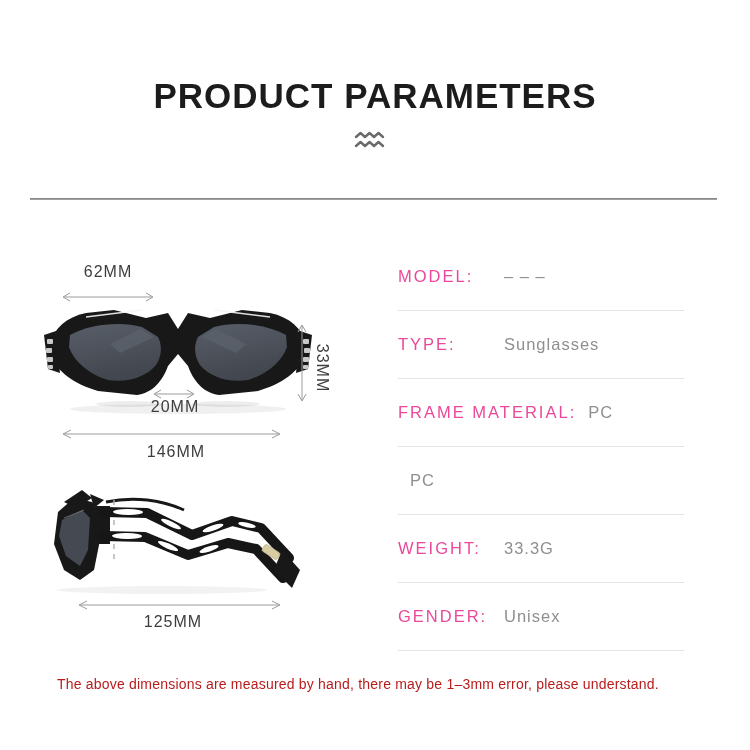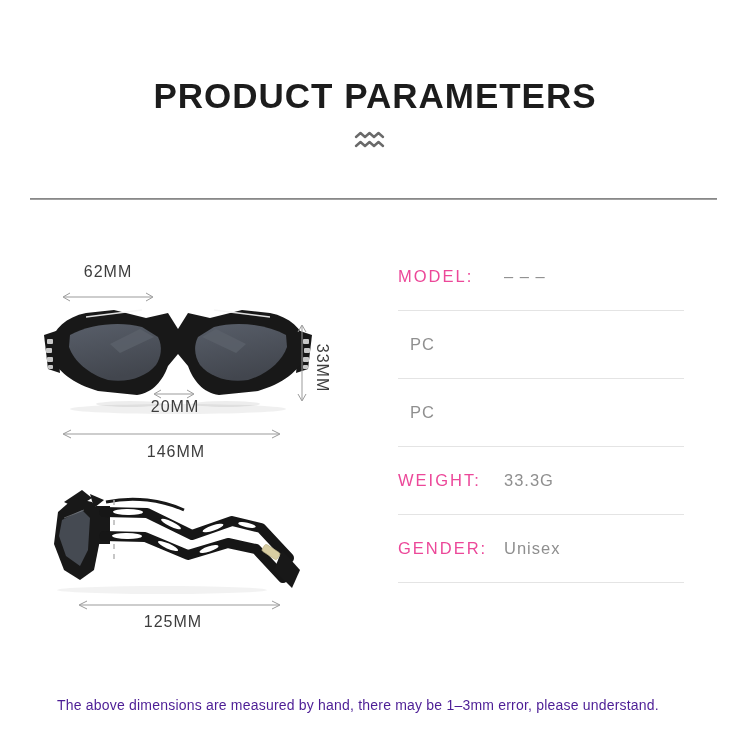--- a/index.html
+++ b/index.html
@@ -25,22 +25,22 @@
   .m-20{left:143px;top:398px;width:64px;}
   .m-146{left:136px;top:443px;width:80px;}
   .m-125{left:133px;top:613px;width:80px;}
   .arrow{position:absolute;}
 
   .params{position:absolute;left:398px;top:243px;width:286px;}
   .param-row{height:67px;display:flex;align-items:center;border-bottom:1px solid #e4e4e4;}
   .param-label{color:#ec4899;font-size:16.5px;letter-spacing:2px;min-width:94px;white-space:nowrap;}
   .param-value{color:#8f8f8f;font-size:16.5px;letter-spacing:1px;margin-left:12px;white-space:nowrap;}
 
-  .disclaimer{position:absolute;left:57px;top:697px;width:660px;
-              font-size:14px;color:#4c1d95;letter-spacing:0.2px;}
+  .disclaimer{position:absolute;left:57px;top:676px;width:660px;
+              font-size:14px;color:#b91c1c;letter-spacing:0.2px;}
 </style>
 </head>
 <body>
 
 <div class="page">
 
   <div class="title">PRODUCT PARAMETERS</div>
 
   <svg class="wave-icon" width="32" height="22" viewBox="0 0 32 22">
     <polyline points="2,7 6.5,3 11,7 15.5,3 20,7 24.5,3 29,7" fill="none" stroke="#6a6a6a" stroke-width="2.4" stroke-linecap="round" stroke-linejoin="round"></polyline>
@@ -160,20 +160,25 @@
     <polyline points="198,2 206,6 198,10" fill="none" stroke="#9b9b9b" stroke-width="1"></polyline>
   </svg>
   <div class="measure m-125">125MM</div>
 
   <div class="params">
     <div class="param-row">
       <span class="param-label">MODEL:</span>
       <span class="param-value">– – –</span>
     </div>
     <div class="param-row">
+      <span class="param-label">TYPE:</span>
+      <span class="param-value">Sunglasses</span>
+    </div>
+    <div class="param-row">
+      <span class="param-label">FRAME MATERIAL:</span>
       <span class="param-value">PC</span>
     </div>
     <div class="param-row">
       <span class="param-value">PC</span>
     </div>
     <div class="param-row">
       <span class="param-label">WEIGHT:</span>
       <span class="param-value">33.3G</span>
     </div>
     <div class="param-row">

